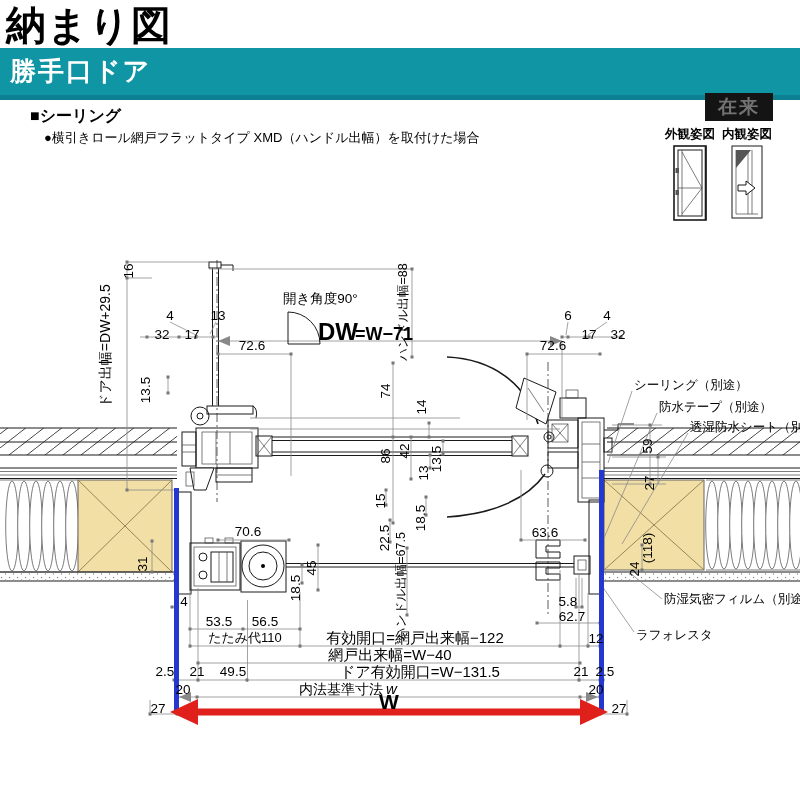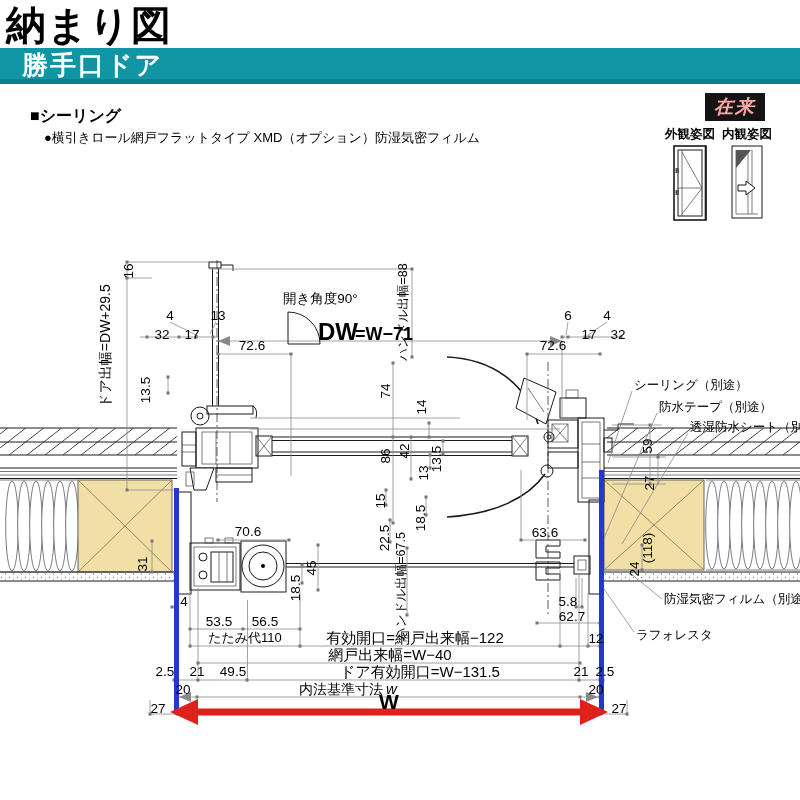--- a/index.html
+++ b/index.html
@@ -1,27 +1,27 @@
 <!DOCTYPE html>
 <html style="--teal: #1095a5; --teal-dark: #0c7f90; --badge: #141414; --stud: #f2dfa5; --blue: #2438cf; --red: #e0201b; --dim: #8a8a8a;"><head>
 <meta charset="utf-8">
 <style>
   :root{ --teal:#1095a5; --teal-dark:#0c7f90; --badge:#141414; --stud:#f2dfa5;
          --blue:#2438cf; --red:#e0201b; --dim:#8a8a8a; }
   *{margin:0;padding:0;box-sizing:border-box;}
   body{width:800px;height:800px;position:relative;background:#fff;
        font-family:"Liberation Sans","DejaVu Sans",sans-serif;overflow:hidden;}
   .title{position:absolute;left:6px;top:-2px;font-size:40px;font-weight:900;color:#000;letter-spacing:1px;}
-  .banner{position:absolute;left:0;top:48px;width:800px;height:36px;background:var(--teal);
-          border-bottom:5px solid var(--teal-dark);display:flex;padding-left:12px;}
+  .banner{position:absolute;left:0;top:48px;width:800px;height:52px;background:var(--teal);
+          border-bottom:5px solid var(--teal-dark);display:flex;align-items:center;}
   .banner span{color:#fff;font-size:26px;font-weight:bold;padding-left:10px;letter-spacing:2px;}
   .section-heading{position:absolute;left:30px;top:106px;font-size:16px;font-weight:bold;color:#000;}
   .section-note{position:absolute;left:44px;top:129px;font-size:13px;color:#000;}
-  .badge{position:absolute;left:705px;top:93px;width:60px;height:28px;background:var(--badge);
-         color:#fca5a5;font-size:19px;font-weight:bold;text-align:center;line-height:28px;letter-spacing:2px;font-style:italic;}
+  .badge{position:absolute;left:705px;top:93px;width:68px;height:28px;background:var(--badge);
+         color:#737373;font-size:19px;font-weight:bold;text-align:center;line-height:28px;letter-spacing:2px;}
   svg text{fill:#000;font-family:"Liberation Sans","DejaVu Sans",sans-serif;}
   .ln{stroke:#1a1a1a;stroke-width:1;fill:none;}
   .ln2{stroke:#1a1a1a;stroke-width:1.6;fill:none;}
   .lnthin{stroke:#444;stroke-width:.7;fill:none;}
   .g{stroke:var(--dim);stroke-width:.8;fill:none;}
   .dot{stroke:#777;stroke-width:3;stroke-linecap:square;fill:none;}
   .tri{fill:#888;stroke:none;}
   .stud{fill:var(--stud);stroke:#666;stroke-width:1;}
   .studx{stroke:#8a7c52;stroke-width:.9;fill:none;}
   .white{fill:#fff;}
@@ -32,21 +32,21 @@
   .cl{stroke:#333;stroke-width:.8;fill:none;stroke-dasharray:9 3 2 3;}
 </style>
 </head>
 <body>
 
 <div class="title">納まり図</div>
 <div class="banner">
   <span>勝手口ドア</span>
 </div>
 <div class="section-heading">■シーリング</div>
-<div class="section-note">●横引きロール網戸フラットタイプ XMD（オプション）防湿気密フィルム</div>
+<div class="section-note">●横引きロール網戸フラットタイプ XMD（ハンドル出幅）を取付けた場合</div>
 <div class="badge">在来</div>
 
 <svg style="position:absolute;left:0;top:0;" width="800" height="800" viewBox="0 0 800 800">
   <defs>
     <pattern id="sidingHatch" width="18" height="14" patternUnits="userSpaceOnUse">
       <path d="M0,14 L18,0" stroke="#444" stroke-width="1" fill="none"></path>
     </pattern>
     <pattern id="denseHatch" width="5" height="5" patternUnits="userSpaceOnUse">
       <path d="M0,5 L5,0" stroke="#333" stroke-width="0.8" fill="none"></path>
     </pattern>

